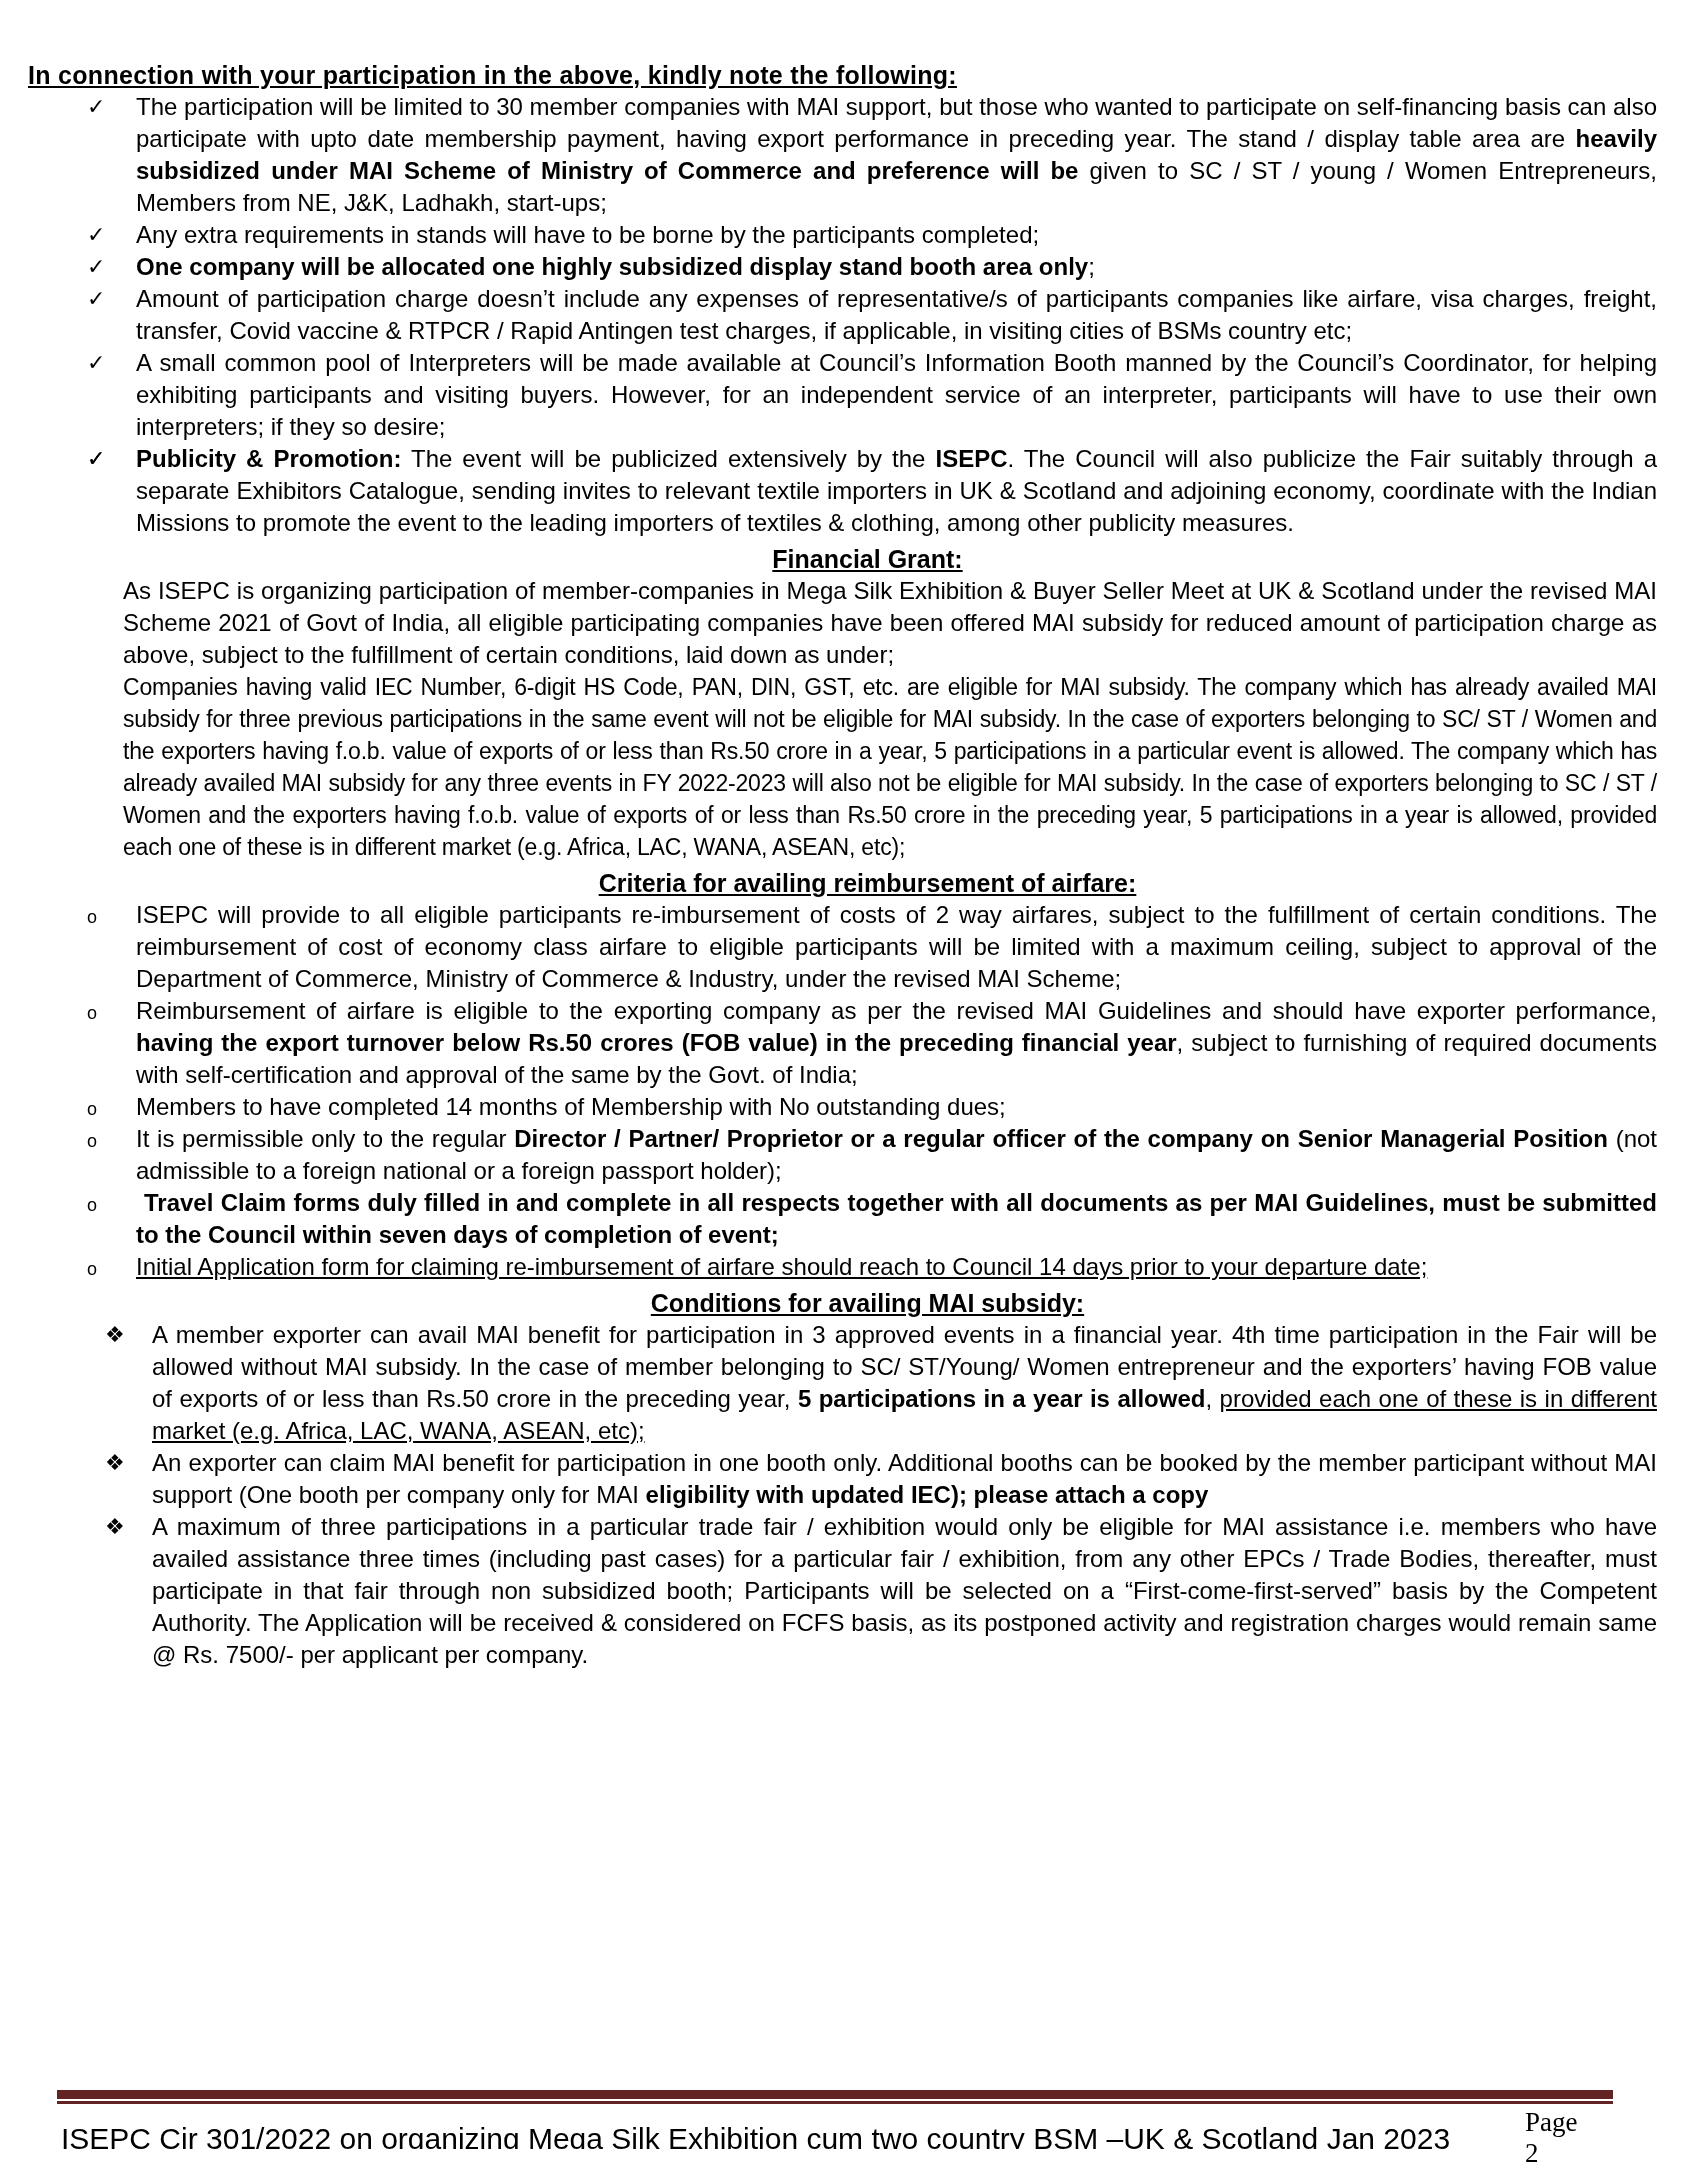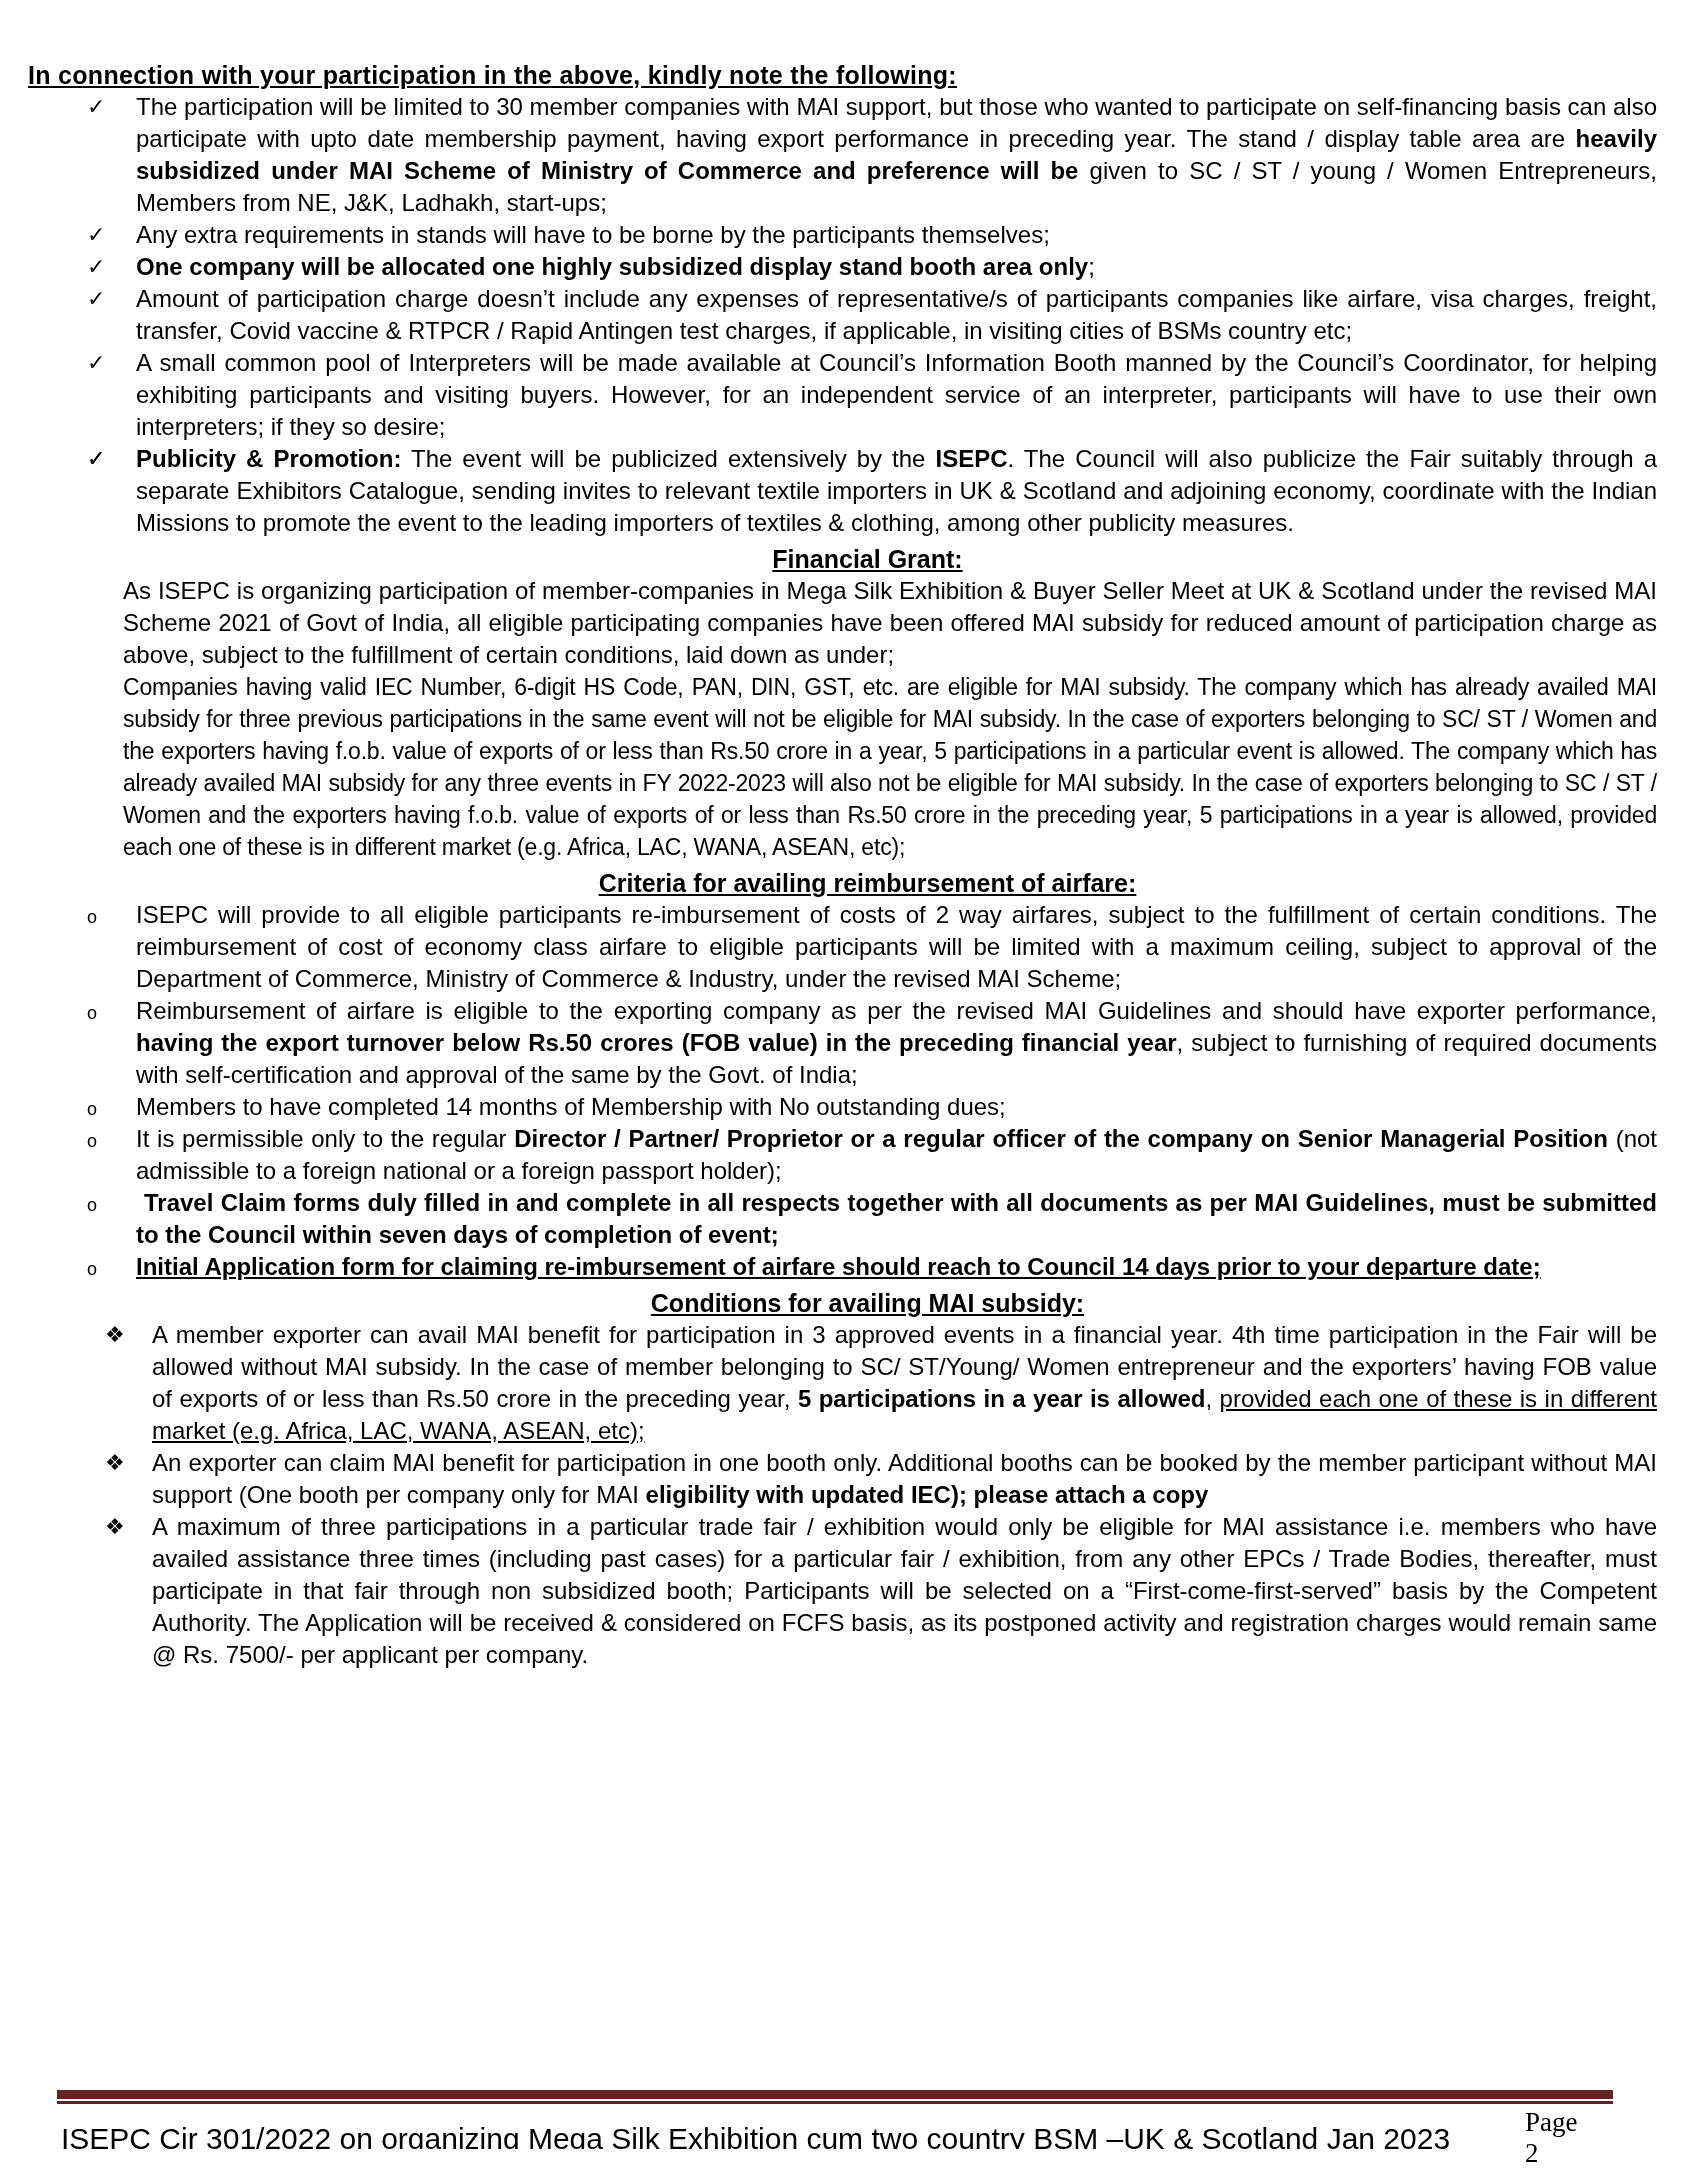--- a/index.html
+++ b/index.html
@@ -30,40 +30,40 @@
 </style>
 </head>
 <body>
 
 <div class="page">
   <div class="content">
 
     <p class="heading h1">In connection with your participation in the above, kindly note the following:</p>
     <ul class="bl">
         <li><span class="mark">✓</span><span>The participation will be limited to 30 member companies with MAI support, but those who wanted to participate on self-financing basis can also participate with upto date membership payment, having export performance in preceding year. The stand / display table area are </span><span style="font-weight: bold;">heavily subsidized under MAI Scheme of Ministry of Commerce and preference will be</span><span> given to SC / ST / young / Women Entrepreneurs, Members from NE, J&amp;K, Ladhakh, start-ups;</span></li>
-        <li><span class="mark">✓</span><span>Any extra requirements in stands will have to be borne by the participants themselves;</span></li>
+        <li><span class="mark">✓</span><span>Any extra requirements in stands will have to be borne by the participants completed;</span></li>
         <li><span class="mark">✓</span><span style="font-weight: bold;">One company will be allocated one highly subsidized display stand booth area only</span><span>;</span></li>
         <li><span class="mark">✓</span><span>Amount of participation charge doesn’t include any expenses of representative/s of participants companies like airfare, visa charges, freight, transfer, Covid vaccine &amp; RTPCR / Rapid Antingen test charges, if applicable, in visiting cities of BSMs country etc;</span></li>
         <li><span class="mark">✓</span><span>A small common pool of Interpreters will be made available at Council’s Information Booth manned by the Council’s Coordinator, for helping exhibiting participants and visiting buyers. However, for an independent service of an interpreter, participants will have to use their own interpreters; if they so desire;</span></li>
         <li><span class="mark">✓</span></li>
         <li><span class="mark">✓</span><span style="font-weight: bold;">Publicity &amp; Promotion:</span><span> The event will be publicized extensively by the </span><span style="font-weight: bold;">ISEPC</span><span>. The Council will also publicize the Fair suitably through a separate Exhibitors Catalogue, sending invites to relevant textile importers in UK &amp; Scotland and adjoining economy, coordinate with the Indian Missions to promote the event to the leading importers of textiles &amp; clothing, among other publicity measures.</span></li>
       </ul>
 
     <p class="heading h2">Financial Grant:</p>
     <p class="para" style="margin:0 0 0 95px;">As ISEPC is organizing participation of member-companies in Mega Silk Exhibition &amp; Buyer Seller Meet at UK &amp; Scotland under the revised MAI Scheme 2021 of Govt of India, all eligible participating companies have been offered MAI subsidy for reduced amount of participation charge as above, subject to the fulfillment of certain conditions, laid down as under;</p>
     <p class="para small" style="margin:0 0 0 95px;">Companies having valid IEC Number, 6-digit HS Code, PAN, DIN, GST, etc. are eligible for MAI subsidy. The company which has already availed MAI subsidy for three previous participations in the same event will not be eligible for MAI subsidy. In the case of exporters belonging to SC/ ST / Women and the exporters having f.o.b. value of exports of or less than Rs.50 crore in a year, 5 participations in a particular event is allowed. The company which has already availed MAI subsidy for any three events in FY 2022-2023 will also not be eligible for MAI subsidy. In the case of exporters belonging to SC / ST / Women and the exporters having f.o.b. value of exports of or less than Rs.50 crore in the preceding year, 5 participations in a year is allowed, provided each one of these is in different market (e.g. Africa, LAC, WANA, ASEAN, etc);</p>
 
     <p class="heading h2">Criteria for availing reimbursement of airfare:</p>
     <ul class="ol">
         <li><span class="mark">o</span><span>ISEPC will provide to all eligible participants re-imbursement of costs of 2 way airfares, subject to the fulfillment of certain conditions. The reimbursement of cost of economy class airfare to eligible participants will be limited with a maximum ceiling, subject to approval of the Department of Commerce, Ministry of Commerce &amp; Industry, under the revised MAI Scheme;</span></li>
         <li><span class="mark">o</span><span>Reimbursement of airfare is eligible to the exporting company as per the revised MAI Guidelines and should have exporter performance, </span><span style="font-weight: bold;">having the export turnover below Rs.50 crores (FOB value) in the preceding financial year</span><span>, subject to furnishing of required documents with self-certification and approval of the same by the Govt. of India;</span></li>
         <li><span class="mark">o</span><span>Members to have completed 14 months of Membership with No outstanding dues;</span></li>
         <li><span class="mark">o</span><span>It is permissible only to the regular </span><span style="font-weight: bold;">Director / Partner/ Proprietor or a regular officer of the company on Senior Managerial Position</span><span> (not admissible to a foreign national or a foreign passport holder);</span></li>
         <li><span class="mark">o</span><span style="font-weight: bold; margin-left: 8px;">Travel Claim forms duly filled in and complete in all respects together with all documents as per MAI Guidelines, must be submitted to the Council within seven days of completion of event;</span></li>
-        <li><span class="mark">o</span><span style="font-weight: bold; text-decoration: underline;">Initial Application form for claiming re-imbursement of airfare should reach to Council 14 days prior to your departure date;</span></li>
+        <li><span class="mark">o</span><span style="font-weight: normal; text-decoration: underline;">Initial Application form for claiming re-imbursement of airfare should reach to Council 14 days prior to your departure date;</span></li>
       </ul>
 
     <p class="heading h2">Conditions for availing MAI subsidy:</p>
     <ul class="dl">
         <li><span class="mark">❖</span><span>A member exporter can avail MAI benefit for participation in 3 approved events in a financial year. 4th time participation in the Fair will be allowed without MAI subsidy. </span><span>In the case of member belonging to SC/ ST/Young/ Women entrepreneur and the exporters’ having FOB value of exports of or less than Rs.50 crore in the preceding</span><span> year, </span><span style="font-weight: bold;">5 participations in a year is allowed</span><span>, </span><span style="text-decoration: underline;">provided each one of these is in different market (e.g. Africa, LAC, WANA, ASEAN, etc);</span></li>
         <li><span class="mark">❖</span><span>An exporter can claim MAI benefit for participation in one booth only. Additional booths can be booked by the member participant without MAI support (One booth per company only for MAI </span><span style="font-weight: bold;">eligibility with updated IEC); please attach a copy</span></li>
         <li><span class="mark">❖</span><span>A maximum of three participations in a particular trade fair / exhibition would only be eligible for MAI assistance i.e. members who have availed assistance three times (including past cases) for a particular fair / exhibition, from any other EPCs / Trade Bodies, thereafter, must participate in that fair through non subsidized booth; Participants will be selected on a “First-come-first-served” basis by the Competent Authority. The Application will be received &amp; considered on FCFS basis, as its postponed activity and registration charges would remain same @ Rs. 7500/- per applicant per company.</span></li>
       </ul>
 
   </div>

